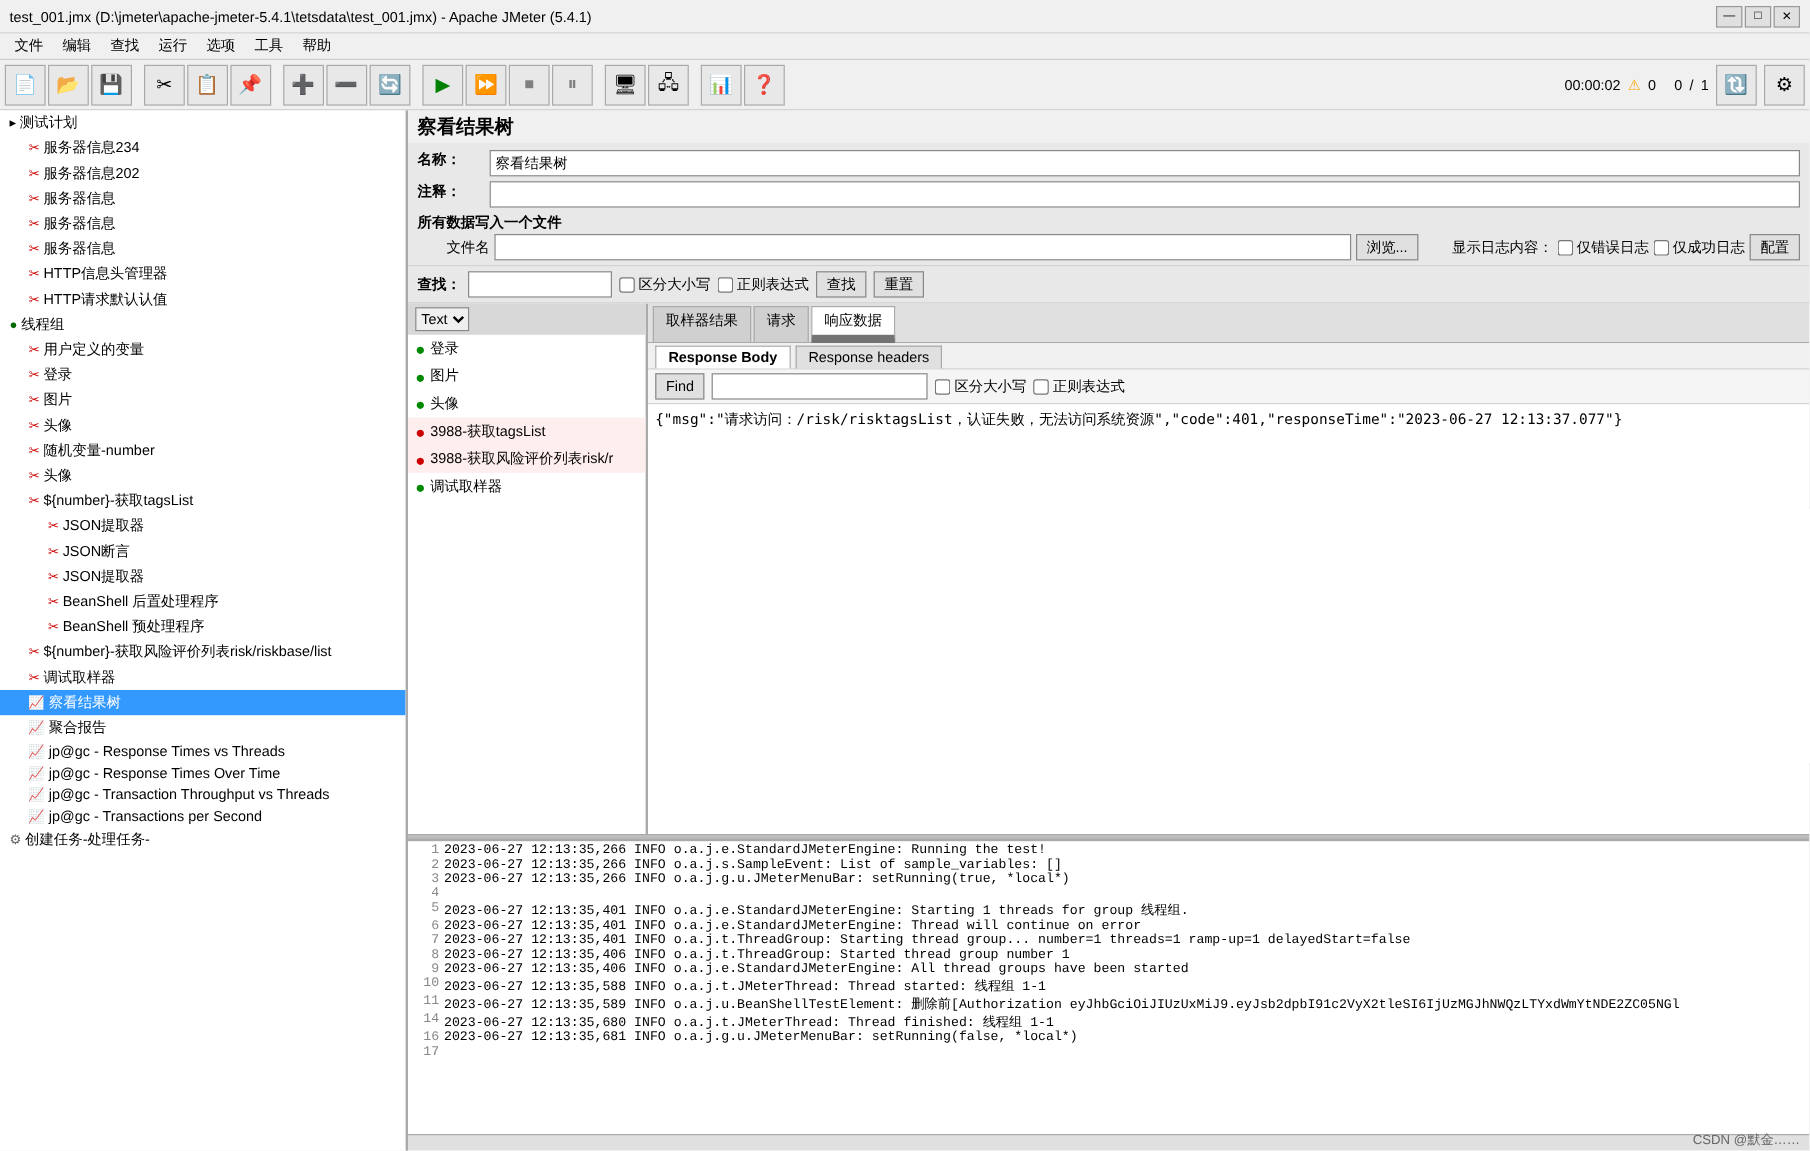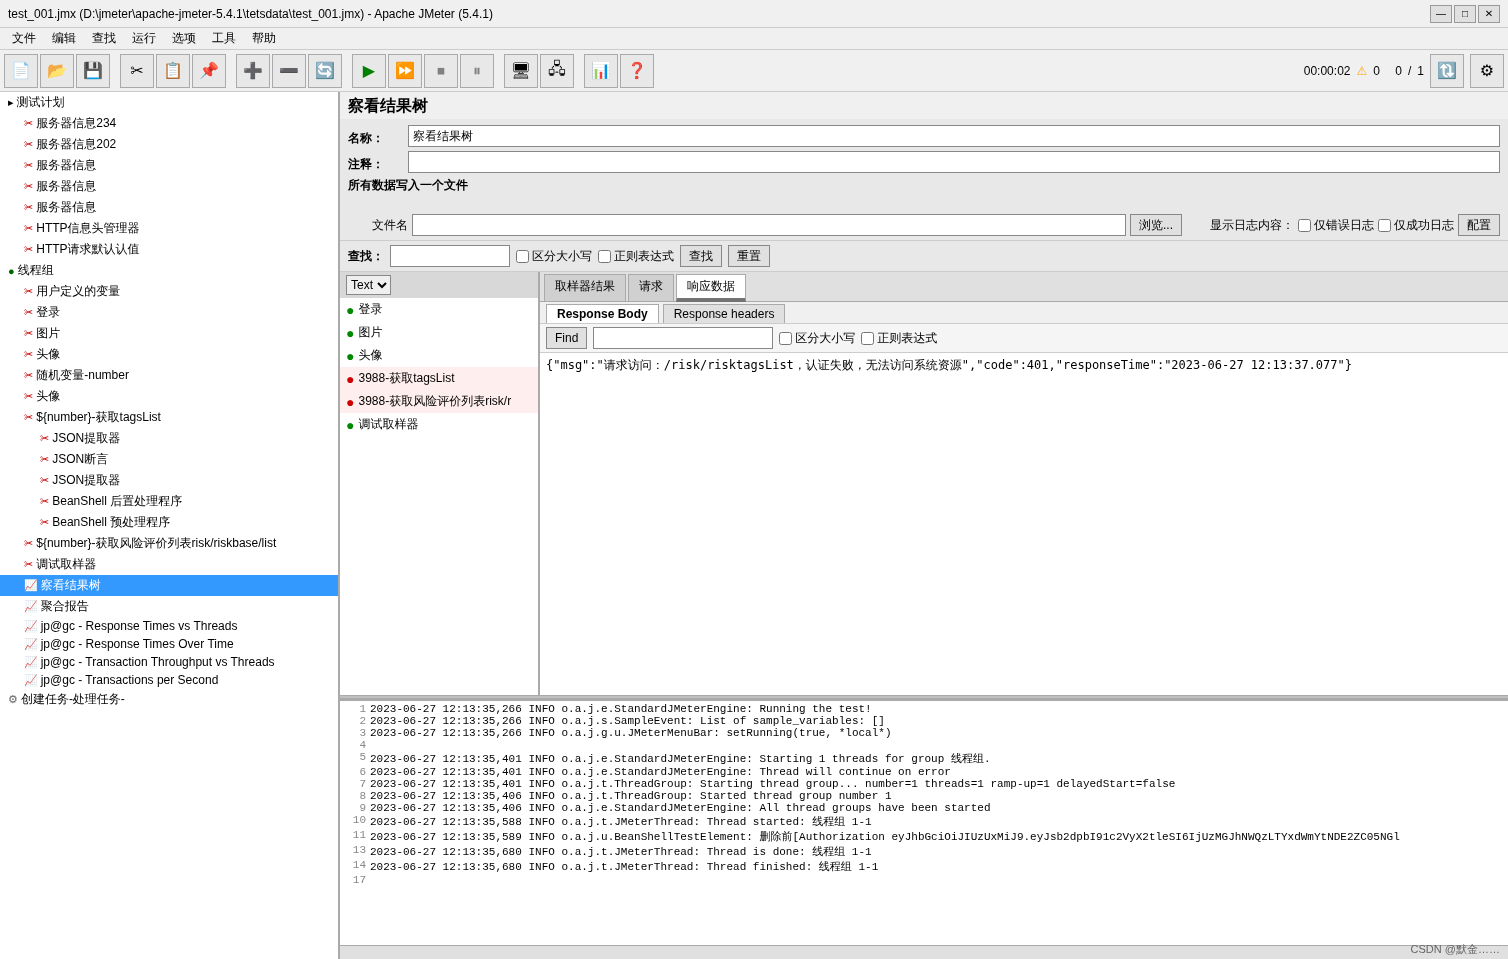--- a/index.html
+++ b/index.html
@@ -88,36 +88,36 @@
     }
 
     
     #result-tree-header {
       background: #e8e8e8;
       padding: 6px 8px 0 8px;
       border-bottom: 1px solid #ccc;
     }
     .form-row {
       display: flex;
-      align-items: flex-end;
+      align-items: flex-start;
       margin-bottom: 4px;
     }
     .form-label { width: 60px; font-weight: bold; font-size: 12px; }
     .form-input {
       flex: 1;
       height: 22px;
       border: 1px solid #888;
       padding: 1px 4px;
       font-size: 12px;
       background: white;
     }
     .section-title {
       font-size: 12px;
       font-weight: bold;
-      margin-bottom: 20px;
+      margin-bottom: 1px;
       margin-top: 4px;
     }
     .file-row { display: flex; align-items: center; margin-bottom: 4px; gap: 4px; }
     .file-label { font-size: 12px; margin-left: 24px; }
     .file-input { flex: 1; height: 22px; border: 1px solid #888; background: white; padding: 1px 4px; font-size: 12px; }
     .btn-small {
       height: 22px; padding: 0 8px;
       background: #e0e0e0;
       border: 1px solid #888;
       cursor: pointer;
@@ -202,21 +202,21 @@
     .detail-tab {
       padding: 3px 10px;
       background: #d0d0d0;
       border: 1px solid #aaa;
       border-bottom: none;
       cursor: pointer;
       font-size: 12px;
     }
     .detail-tab.active {
       background: white;
-      border-bottom: 4px solid #737373;
+      border-bottom: 7px solid #737373;
       margin-bottom: -1px;
     }
     #detail-subtabs {
       display: flex;
       background: #f0f0f0;
       border-bottom: 1px solid #ccc;
       padding: 2px 6px 0 6px;
       gap: 4px;
     }
     .detail-subtab {
@@ -668,26 +668,26 @@
             </div>
             <div class="log-line">
               <span class="log-num">10</span>
               <span class="log-text">2023-06-27 12:13:35,588 INFO o.a.j.t.JMeterThread: Thread started: 线程组 1-1</span>
             </div>
             <div class="log-line">
               <span class="log-num">11</span>
               <span class="log-text">2023-06-27 12:13:35,589 INFO o.a.j.u.BeanShellTestElement: 删除前[Authorization eyJhbGciOiJIUzUxMiJ9.eyJsb2dpbI91c2VyX2tleSI6IjUzMGJhNWQzLTYxdWmYtNDE2ZC05NGl</span>
             </div>
             <div class="log-line">
-              <span class="log-num">13</span>
-              <span class="log-text">2023-06-27 12:13:35,680 INFO o.a.j.t.JMeterThread: Thread is done: 线程组 1-1</span>
-            </div>
-            <div class="log-line">
               <span class="log-num">14</span>
               <span class="log-text">2023-06-27 12:13:35,680 INFO o.a.j.t.JMeterThread: Thread finished: 线程组 1-1</span>
+            </div>
+            <div class="log-line">
+              <span class="log-num">16</span>
+              <span class="log-text">2023-06-27 12:13:35,681 INFO o.a.j.g.u.JMeterMenuBar: setRunning(false, *local*)</span>
             </div>
             <div class="log-line">
               <span class="log-num">17</span>
               <span class="log-text"></span>
             </div>
           </div>
         <div id="log-hscroll" style="height:14px;background:#e0e0e0;border-top:1px solid #aaa;"></div>
       </div>
     </div>
   </div>

